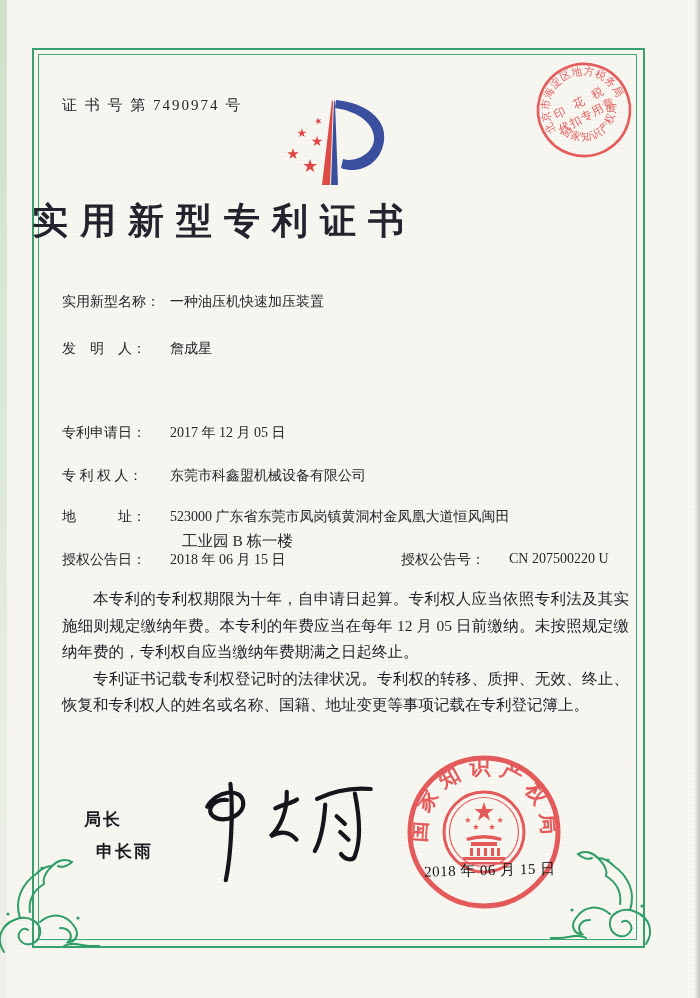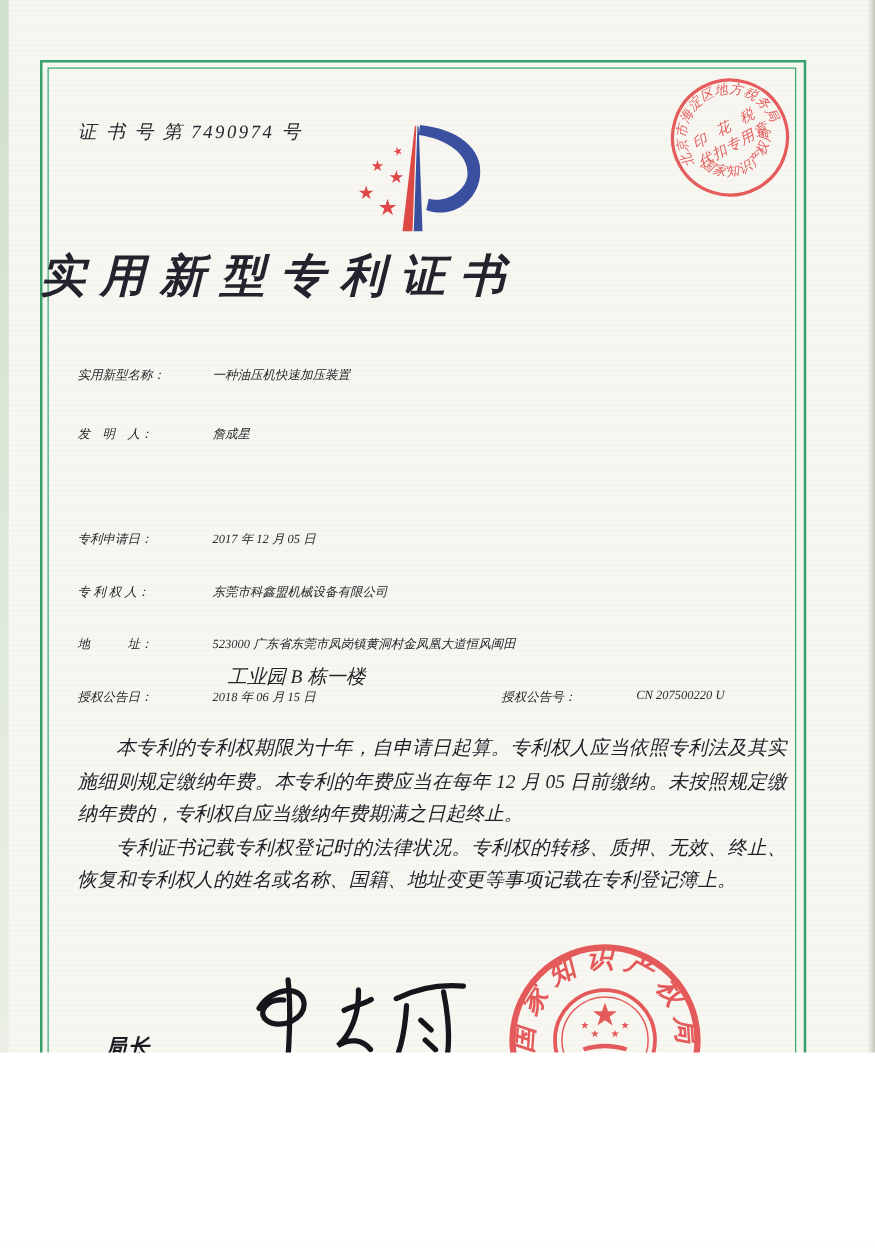--- a/index.html
+++ b/index.html
@@ -1,49 +1,49 @@
 <!DOCTYPE html>
 <html><head>
 <meta charset="utf-8">
 <style>
   html,body{margin:0;padding:0;}
   body{width:700px;height:998px;overflow:hidden;
        font-family:"Liberation Serif","DejaVu Serif",serif;}
-  .page{position:relative;width:700px;height:842px;
+  .page{position:relative;width:700px;height:998px;
         background:#f7f6f1;
         background-image:repeating-linear-gradient(180deg,
           rgba(188,198,188,.07) 0px, rgba(188,198,188,.07) 1px,
           transparent 1px, transparent 4px);
-        overflow:hidden;font-style:italic;}
+        overflow:hidden;}
   .edge-left{position:absolute;left:0;top:0;width:7px;height:998px;
         background:linear-gradient(180deg,#cfe0cb 0%,#dbe8d7 40%,#e8eee4 75%,#efefe9 100%);}
   .edge-right{position:absolute;right:0;top:0;width:6px;height:998px;
         background:linear-gradient(90deg,rgba(180,180,172,0) 0%,#c6c6bf 100%);}
   .frame-outer{position:absolute;left:32px;top:48px;width:609px;height:896px;
         border:2px solid #37a06c;}
   .frame-inner{position:absolute;left:38px;top:54px;width:597px;height:884px;
         border:1px solid #3da873;}
   .cert-no{position:absolute;left:62px;top:96px;font-size:15px;
         letter-spacing:2px;color:#26262e;}
   .logo{position:absolute;left:252px;top:88px;width:140px;height:110px;}
   .tax-stamp{position:absolute;left:534px;top:60px;width:100px;height:100px;
         transform:rotate(-28deg);opacity:.92;}
   .title{position:absolute;left:32px;top:197px;width:609px;
         font-size:36px;font-weight:700;letter-spacing:12px;color:#23232e;}
-  .frow{position:absolute;left:62px;width:570px;font-size:10px;color:#26262b;
+  .frow{position:absolute;left:62px;width:570px;font-size:14px;color:#26262b;
         white-space:nowrap;}
   .flabel{display:inline-block;width:108px;white-space:pre;vertical-align:top;}
   .fvalue{white-space:pre;}
   .addr-line2{position:absolute;left:170px;top:531px;font-size:15.5px;color:#26262b;margin-left:12px;}
   .grant2{position:absolute;left:339px;top:0;}
   .body-text{position:absolute;left:62px;top:586px;width:567px;
         font-size:15.5px;line-height:26.5px;color:#1f1f28;text-align:justify;}
   .body-text p{margin:0;text-indent:2em;}
   .sign-title{position:absolute;left:84px;top:808px;font-size:17px;font-weight:700;
-        color:#1b1b22;font-family:"Liberation Sans","DejaVu Sans",sans-serif;letter-spacing:2px;margin-top:18px;}
+        color:#1b1b22;font-family:"Liberation Sans","DejaVu Sans",sans-serif;letter-spacing:2px;}
   .sign-name{position:absolute;left:96px;top:840px;font-size:17px;font-weight:700;
         color:#1b1b22;font-family:"Liberation Sans","DejaVu Sans",sans-serif;letter-spacing:2px;}
   .signature{position:absolute;left:180px;top:770px;width:210px;height:115px;
         transform:rotate(-2deg);}
   .cnipa-seal{position:absolute;left:404px;top:752px;width:160px;height:160px;opacity:.9;}
   .seal-date{position:absolute;left:424px;top:861px;font-size:15px;color:#15151a;
         letter-spacing:.5px;transform:rotate(-1.5deg);white-space:pre;}
   .footer{position:absolute;left:32px;top:906px;width:609px;text-align:center;
         font-size:13.5px;color:#26262b;letter-spacing:1px;}
   .flourish-l{position:absolute;left:-6px;top:856px;width:106px;height:106px;}

